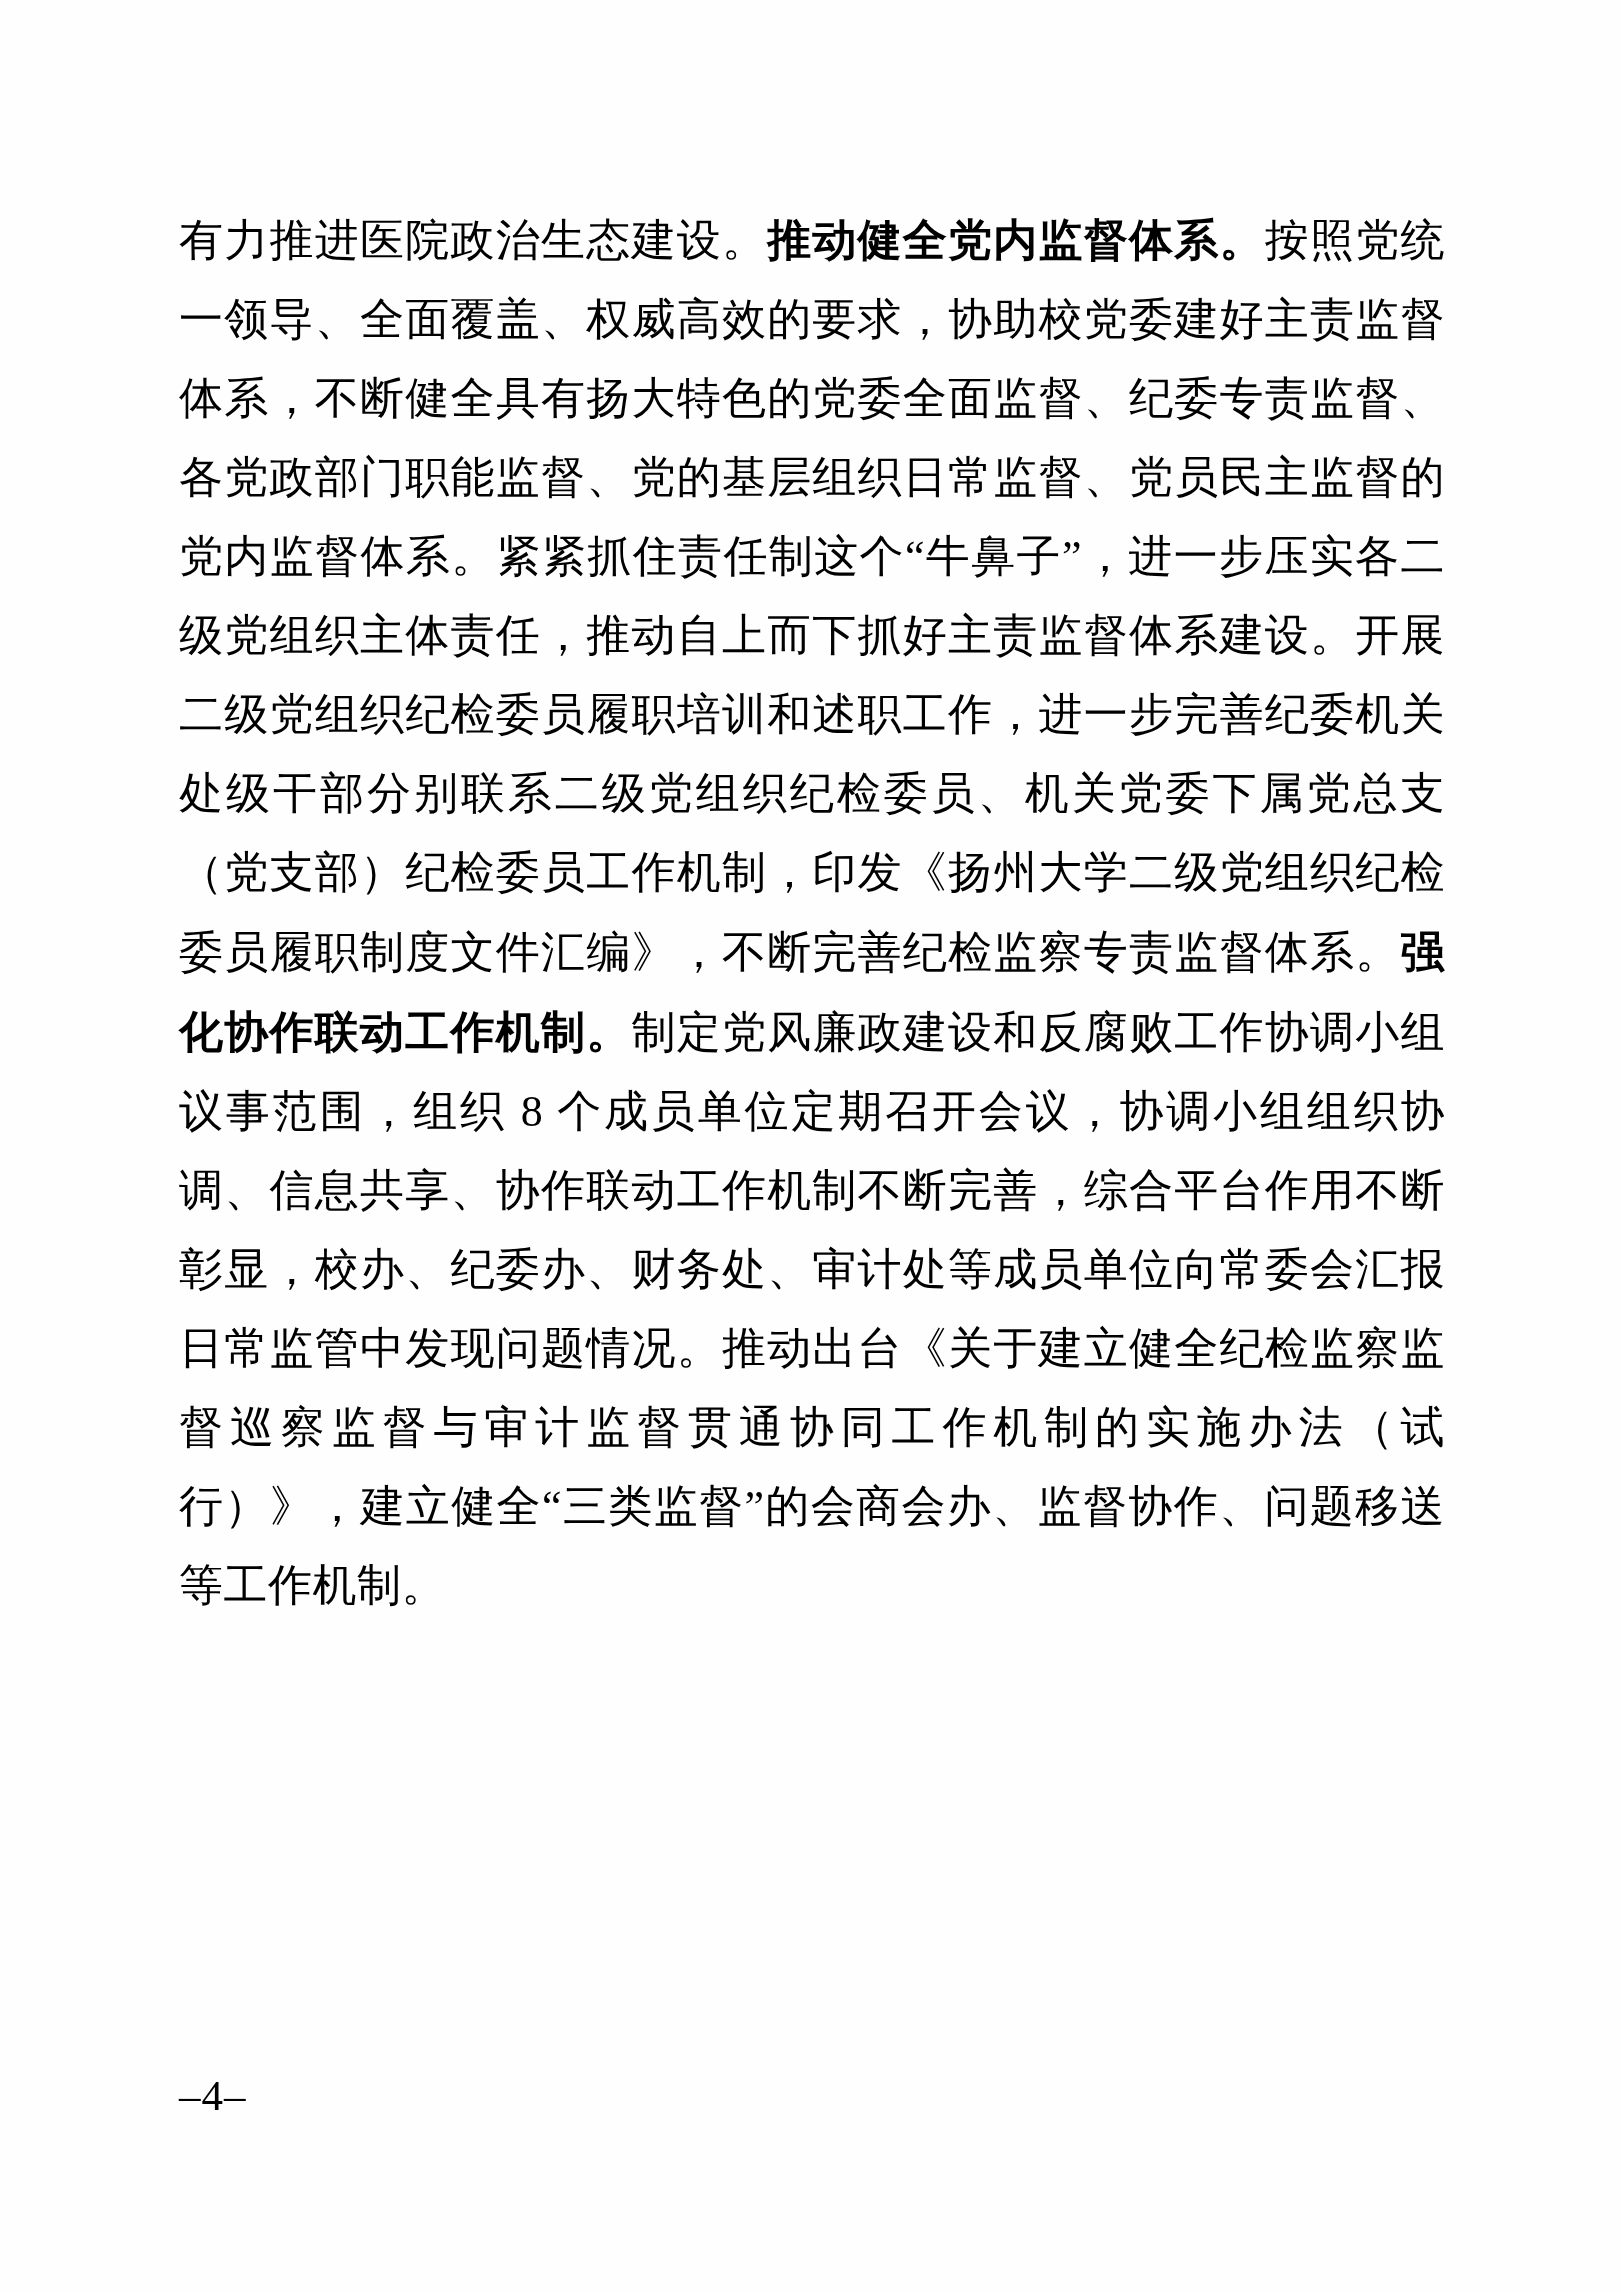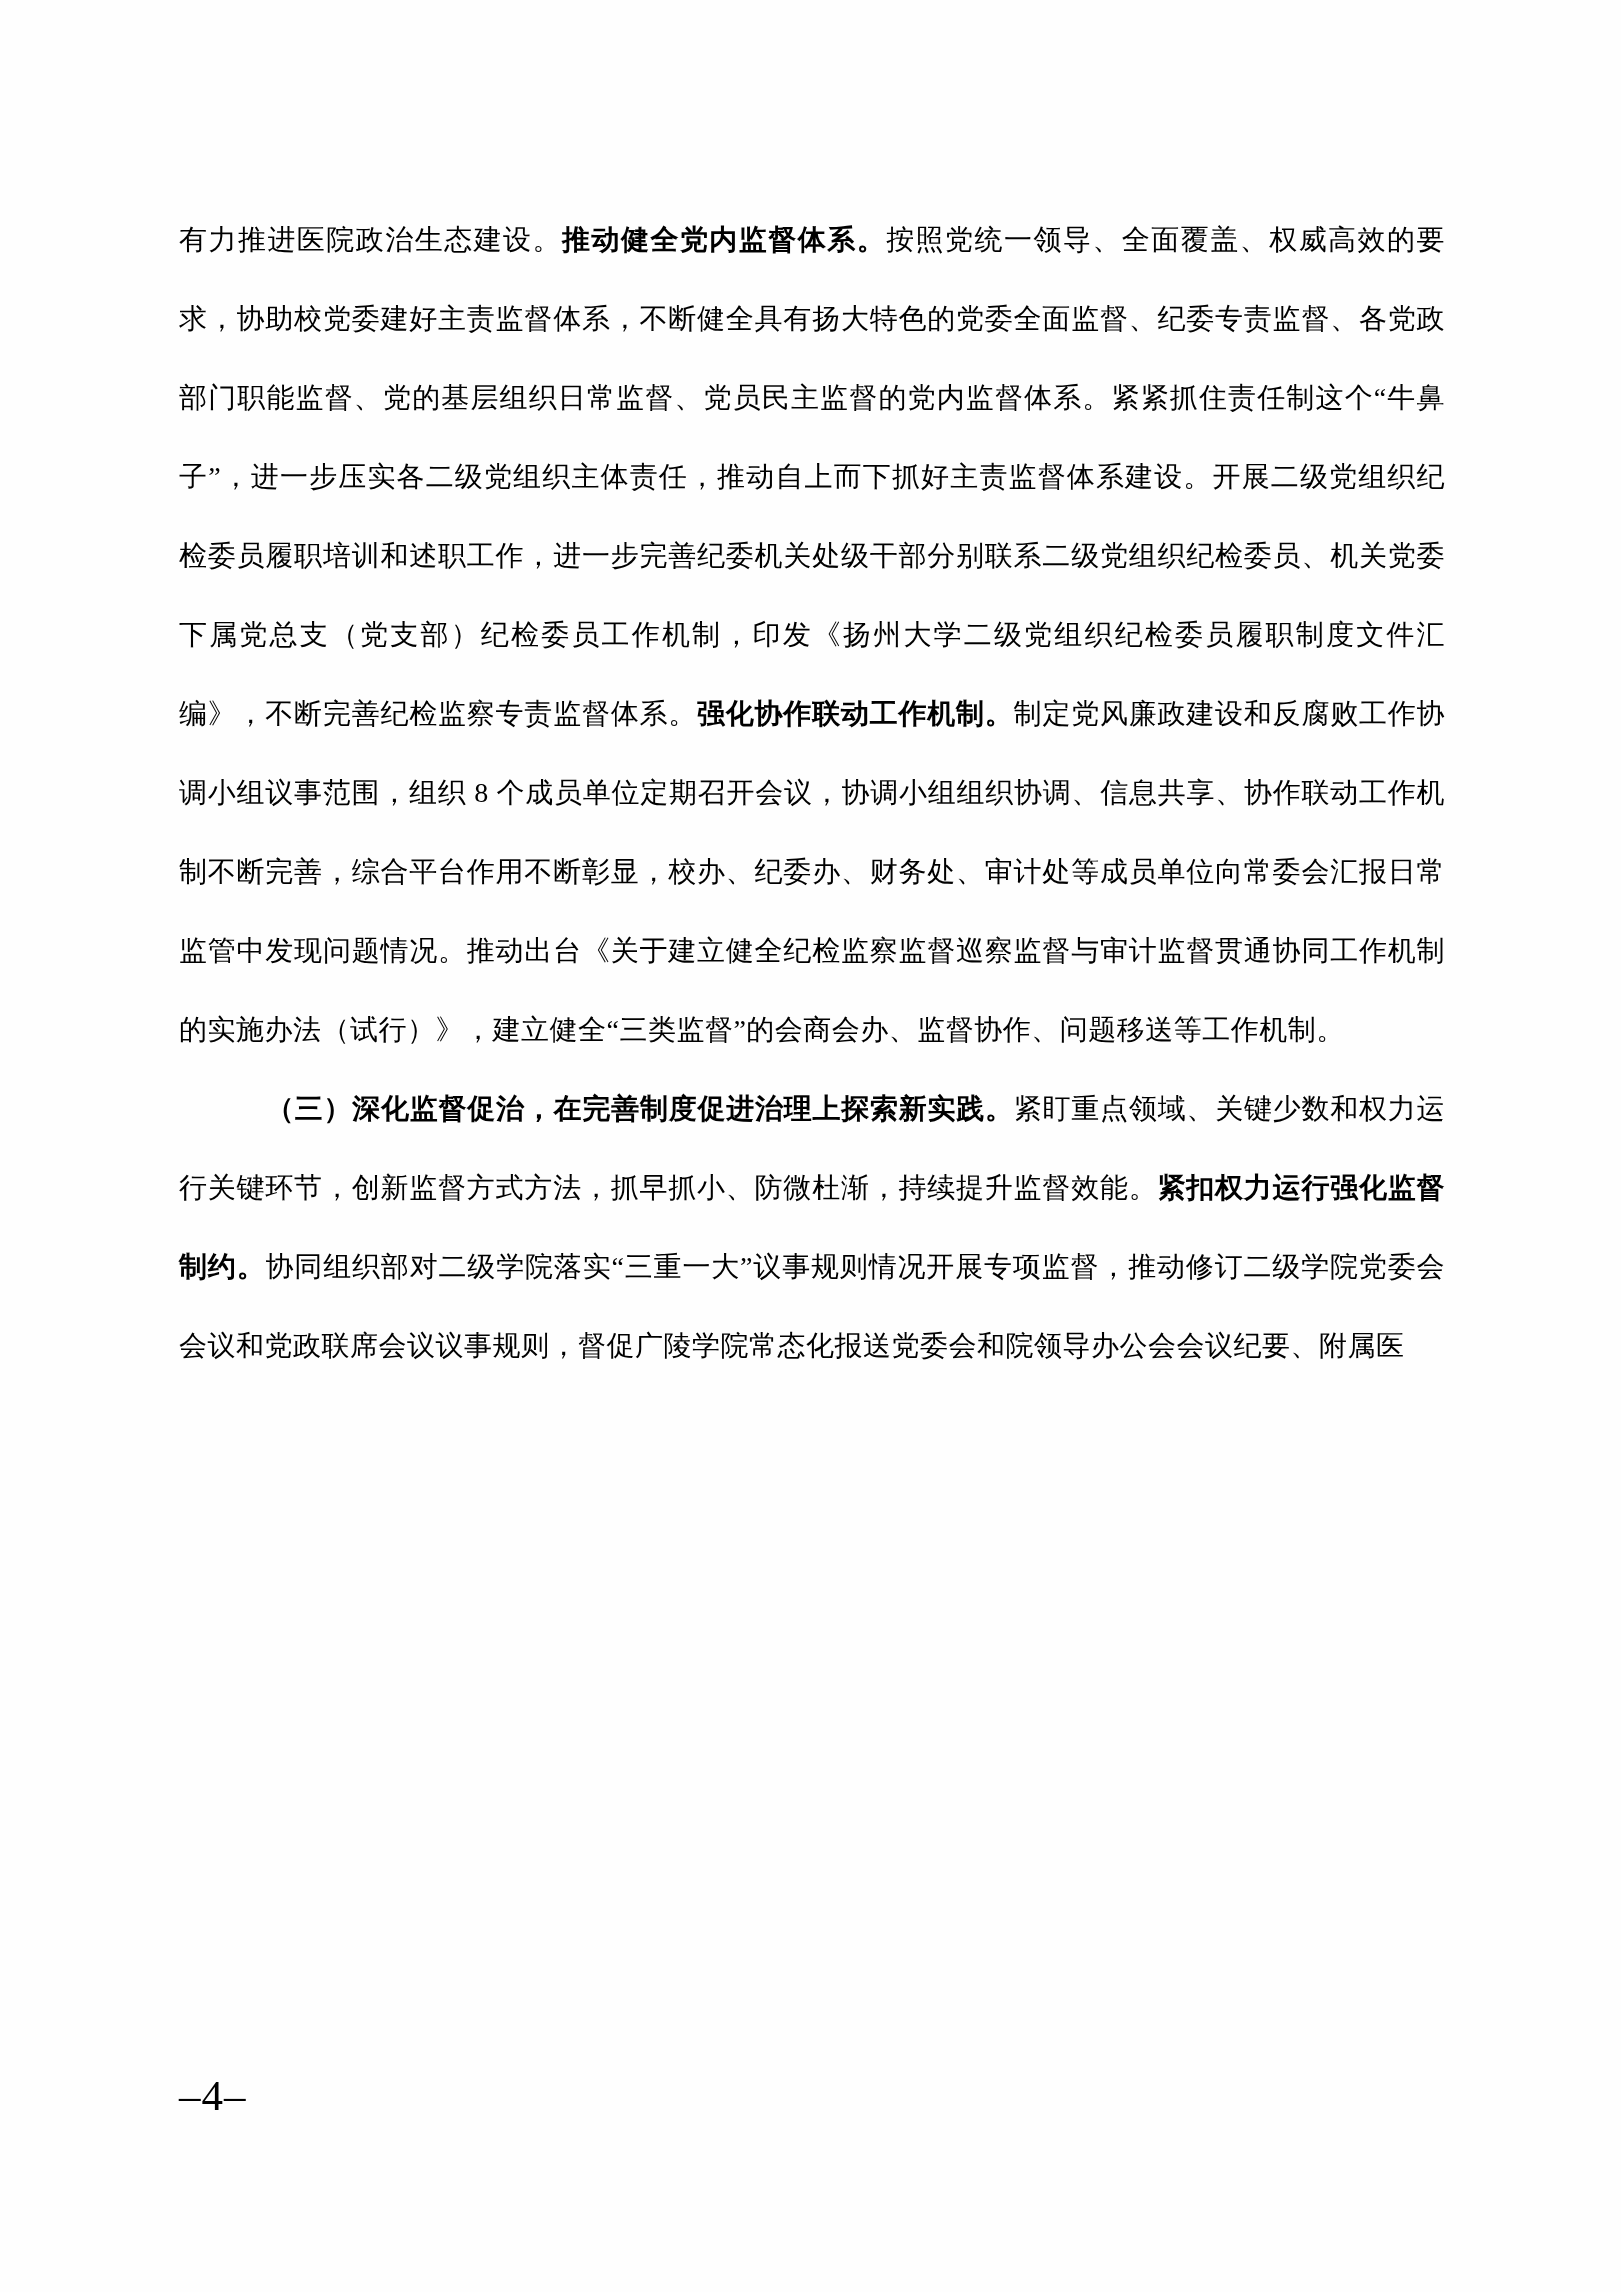--- a/index.html
+++ b/index.html
@@ -18,21 +18,21 @@
   }
   .text-block {
     position: absolute;
     left: 179px;
     top: 200px;
     width: 1266px;
   }
   p.para {
     margin: 0;
     padding: 0;
-    font-size: 28px;
+    font-size: 44px;
     line-height: 79px;
     text-align: justify;
     text-justify: inter-ideograph;
     letter-spacing: 0.5px;
     word-break: break-all;
   }
   p.para.indent {
     text-indent: 87px;
   }
   .run { font-weight: normal; }
@@ -49,17 +49,16 @@
     letter-spacing: 1px;
     color: #000000;
   }
 </style>
 </head>
 <body>
 
 <div class="page">
   <div class="text-block" id="doc-body">
       <p class="para"><span class="run">有力推进医院政治生态建设。</span><span class="run bold">推动健全党内监督体系。</span><span class="run">按照党统一领导、全面覆盖、权威高效的要求，协助校党委建好主责监督体系，不断健全具有扬大特色的党委全面监督、纪委专责监督、各党政部门职能监督、党的基层组织日常监督、党员民主监督的党内监督体系。紧紧抓住责任制这个“牛鼻子”，进一步压实各二级党组织主体责任，推动自上而下抓好主责监督体系建设。开展二级党组织纪检委员履职培训和述职工作，进一步完善纪委机关处级干部分别联系二级党组织纪检委员、机关党委下属党总支（党支部）纪检委员工作机制，印发《扬州大学二级党组织纪检委员履职制度文件汇编》，不断完善纪检监察专责监督体系。</span><span class="run bold">强化协作联动工作机制。</span><span class="run">制定党风廉政建设和反腐败工作协调小组议事范围，组织 8 个成员单位定期召开会议，协调小组组织协调、信息共享、协作联动工作机制不断完善，综合平台作用不断彰显，校办、纪委办、财务处、审计处等成员单位向常委会汇报日常监管中发现问题情况。推动出台《关于建立健全纪检监察监督巡察监督与审计监督贯通协同工作机制的实施办法（试行）》，建立健全“三类监督”的会商会办、监督协作、问题移送等工作机制。</span></p>
-      <p class="para indent"><span class="run bold">（三）深化监督促治，在完善制度促进治理上探索新实践。</span><span class="run">紧盯重点领域、关键少数和权力运行关键环节，创新监督方式方法，抓早抓小、防微杜渐，持续提升监督效能。</span><span class="run bold">紧扣权力运行强化监督制约。</span><span class="run">协同组织部对二级学院落实“三重一大”议事规则情况开展专项监督，推动修订二级学院党委会会议和党政联席会议议事规则，督促广陵学院常态化报送党委会和院领导办公会会议纪要、附属医</span></p>
     </div>
   <div class="page-number">–4–</div>
 </div>
 
 
 </body></html>

